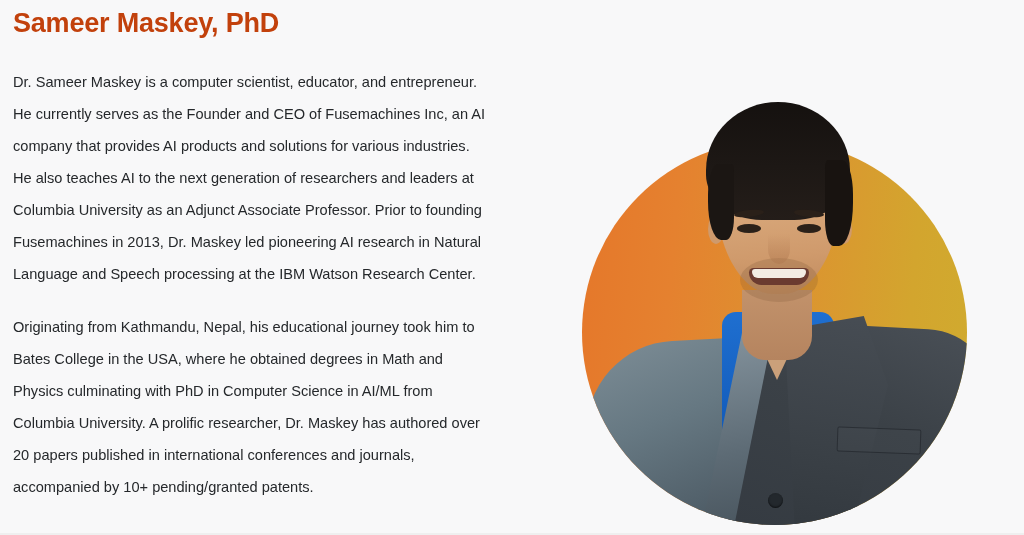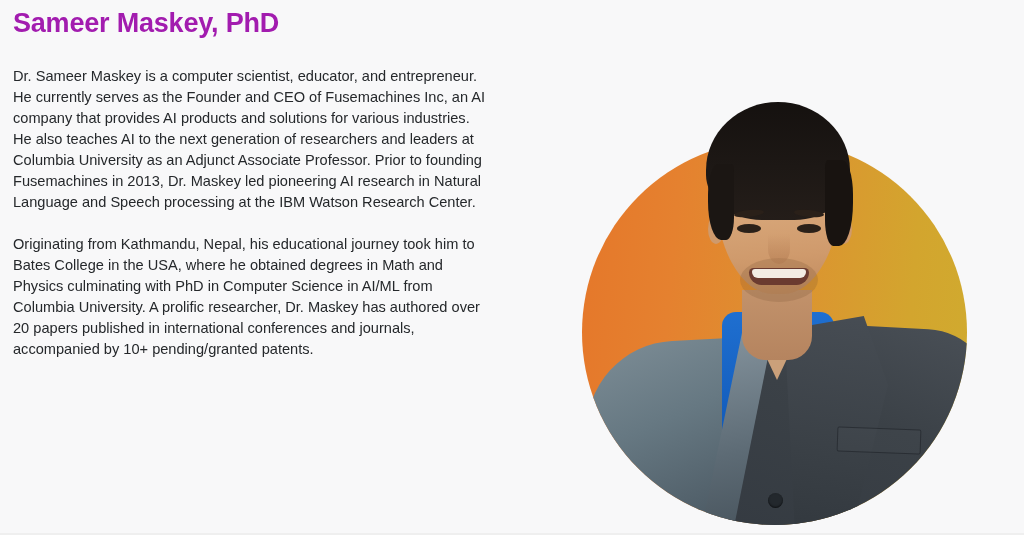--- a/index.html
+++ b/index.html
@@ -30,42 +30,42 @@
     top: 0;
     width: 500px;
   }
 
   .person-name {
     margin: 0;
     padding-top: 6px;
     font-size: 27px;
     line-height: 34px;
     font-weight: bold;
-    color: #a21caf;
+    color: #c2410c;
     letter-spacing: -0.2px;
   }
 
   .person-role {
     margin: 0;
     padding-top: 4px;
     font-size: 17px;
     line-height: 22px;
     font-weight: bold;
     color: #1a1a1a;
   }
 
   .bio-paragraphs {
     margin: 0;
     padding-top: 26px;
   }
 
   .bio-paragraph {
     margin: 0 0 21px 0;
     font-size: 14.6px;
-    line-height: 21px;
+    line-height: 32px;
     color: #25282b;
     max-width: 478px;
   }
   .bio-paragraph:last-child {
     margin-bottom: 0;
   }
 
   
   .portrait-wrap {
     position: absolute;

